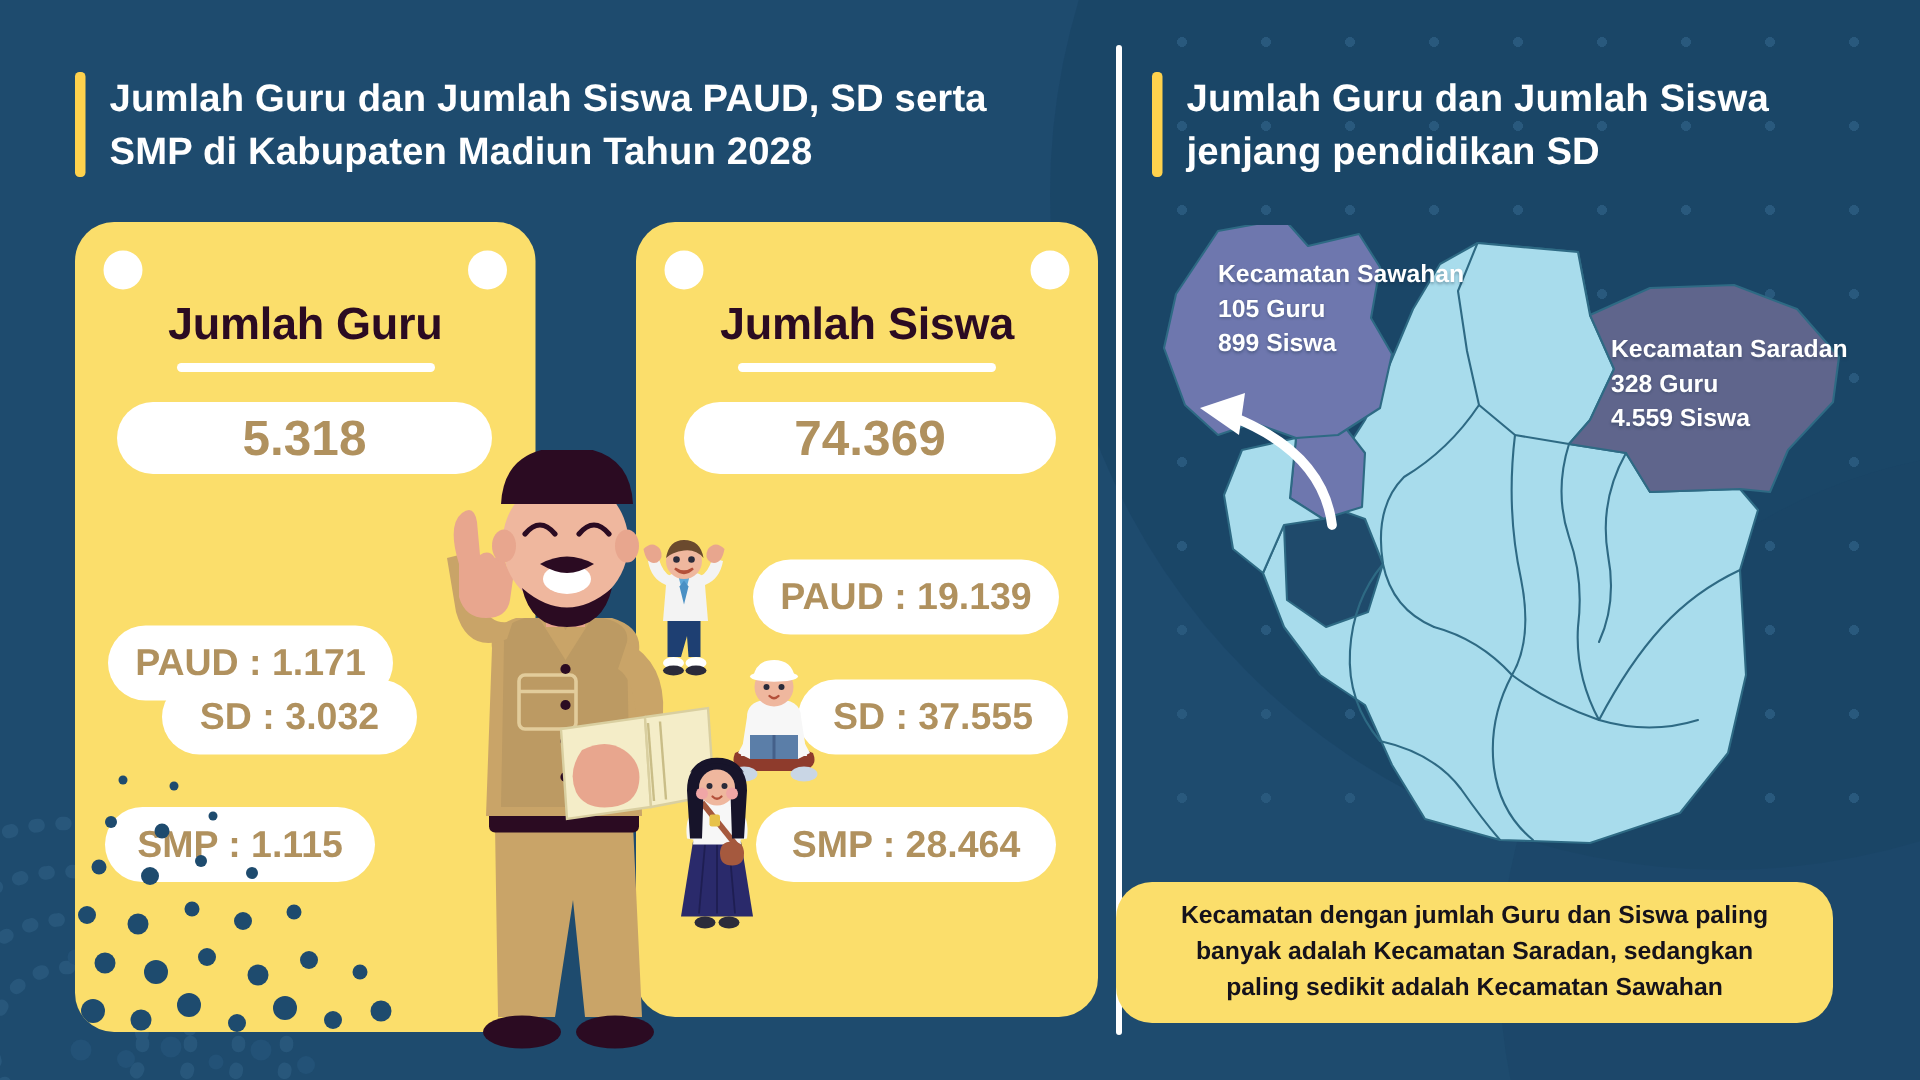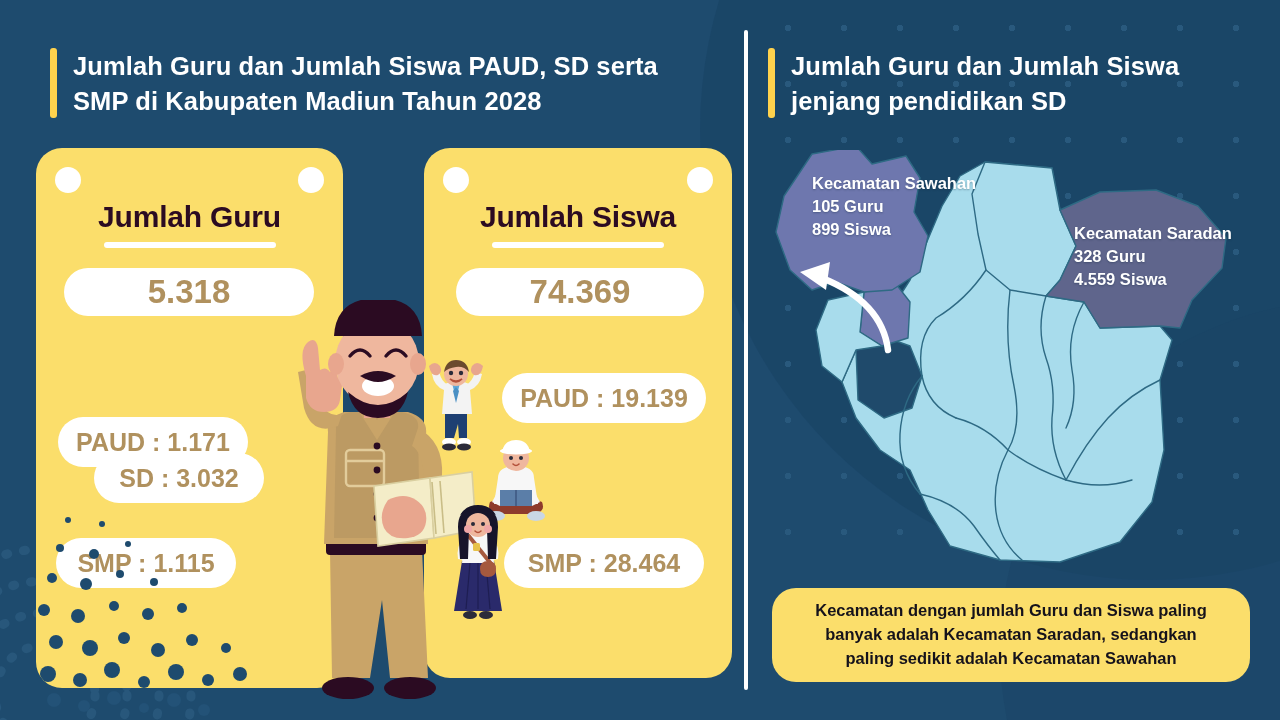--- a/index.html
+++ b/index.html
@@ -94,21 +94,21 @@
   #heading-left  { left: 50px;  top: 48px; width: 660px; }
   #heading-right { left: 768px; top: 48px; width: 480px; }
 
   
   .stat-card {
     position: absolute;
     background: #FBDE6B;
     border-radius: 26px;
     overflow: hidden;
   }
-  #card-guru  { left: 36px;  top: 148px; width: 307px; height: 540px; }
+  #card-guru  { left: 50px;  top: 148px; width: 307px; height: 540px; }
   #card-siswa { left: 424px; top: 148px; width: 308px; height: 530px; }
 
   .card-dot {
     position: absolute;
     width: 26px; height: 26px;
     border-radius: 50%;
     background: #FFFFFF;
     top: 19px;
   }
   .card-dot.l { left: 19px; }
@@ -189,21 +189,21 @@
     line-height: 1.38;
     white-space: pre-line;
     text-shadow: 0 1px 2px rgba(16,40,60,.35);
   }
   #label-sawahan { left: 812px; top: 172px; }
   #label-saradan { left: 1074px; top: 222px; }
 
   
   #caption-box {
     position: absolute;
-    left: 772px; top: 588px;
+    left: 744px; top: 588px;
     width: 478px; height: 94px;
     background: #FBDE6B;
     border-radius: 24px;
     display: flex;
     align-items: center;
     justify-content: center;
     text-align: center;
     padding: 0 16px;
   }
   #caption-text {
@@ -315,20 +315,21 @@
     </svg>
   </div>
 
   <div class="stat-card" id="card-siswa">
     <div class="card-dot l"></div>
     <div class="card-dot r"></div>
     <div class="card-title">Jumlah Siswa</div>
     <div class="card-underline"></div>
     <div class="pill total" id="siswa-total">74.369</div>
     <div class="pill level" id="siswa-paud">PAUD : 19.139</div>
+    <div class="pill level" id="siswa-sd">SD : 37.555</div>
     <div class="pill level" id="siswa-smp">SMP : 28.464</div>
   </div>
 
   <svg class="illus" id="illus-teacher" viewBox="0 0 230 420">
 
     <path d="M68 250 L160 250 L166 378 L128 378 L120 300 L108 378 L70 378 Z" fill="#C9A468"></path>
 
     <ellipse cx="86" cy="388" rx="26" ry="11" fill="#2B0B22"></ellipse>
     <ellipse cx="148" cy="388" rx="26" ry="11" fill="#2B0B22"></ellipse>
 

